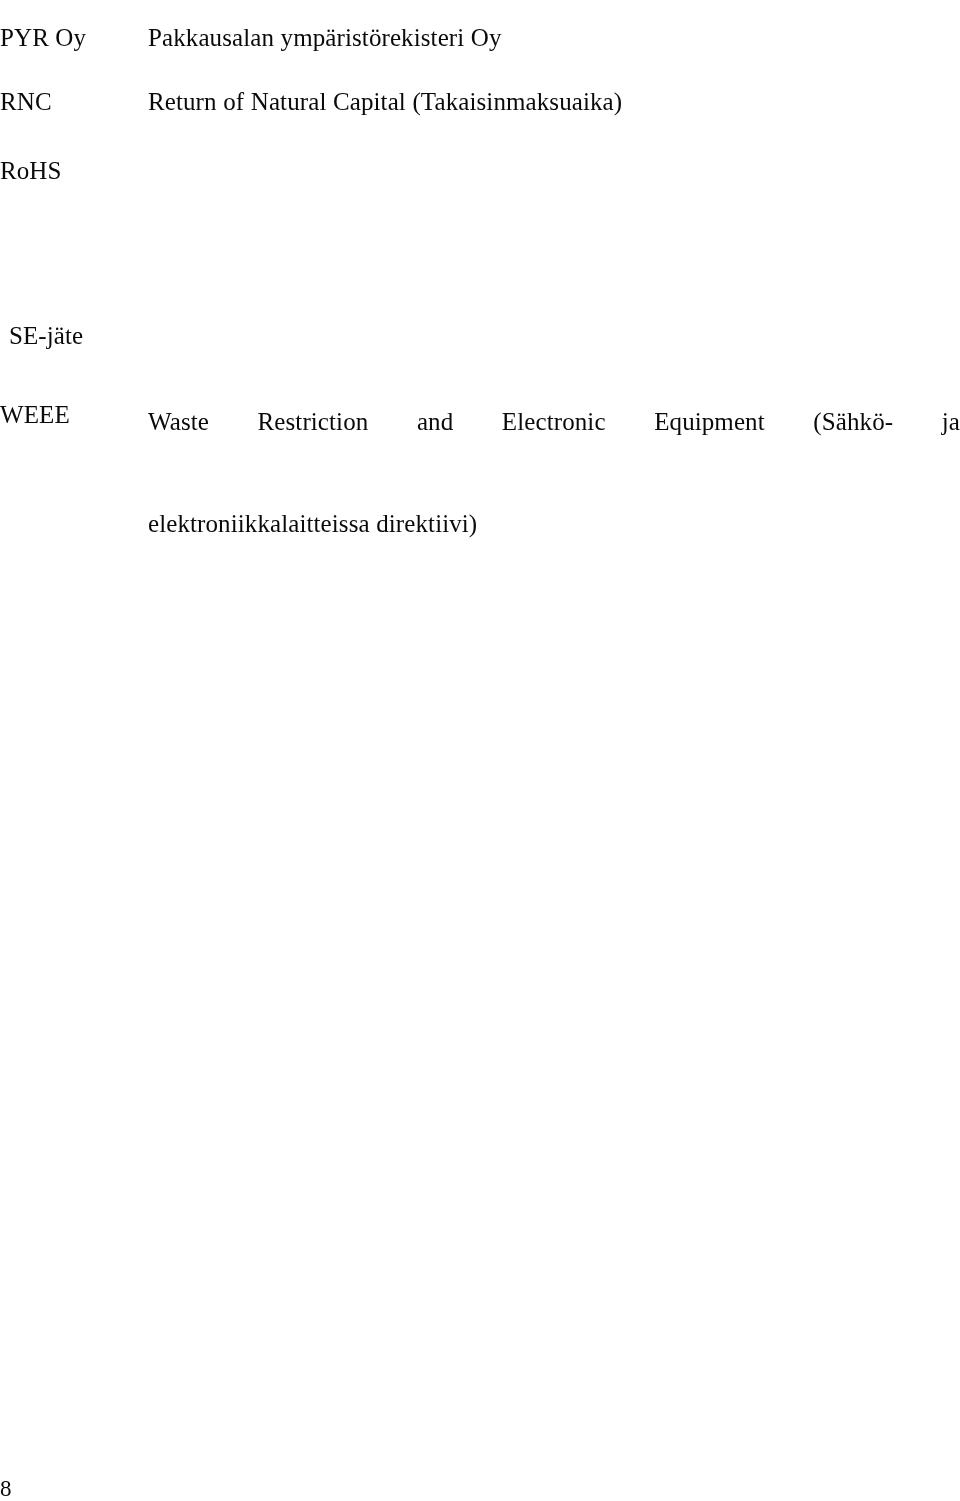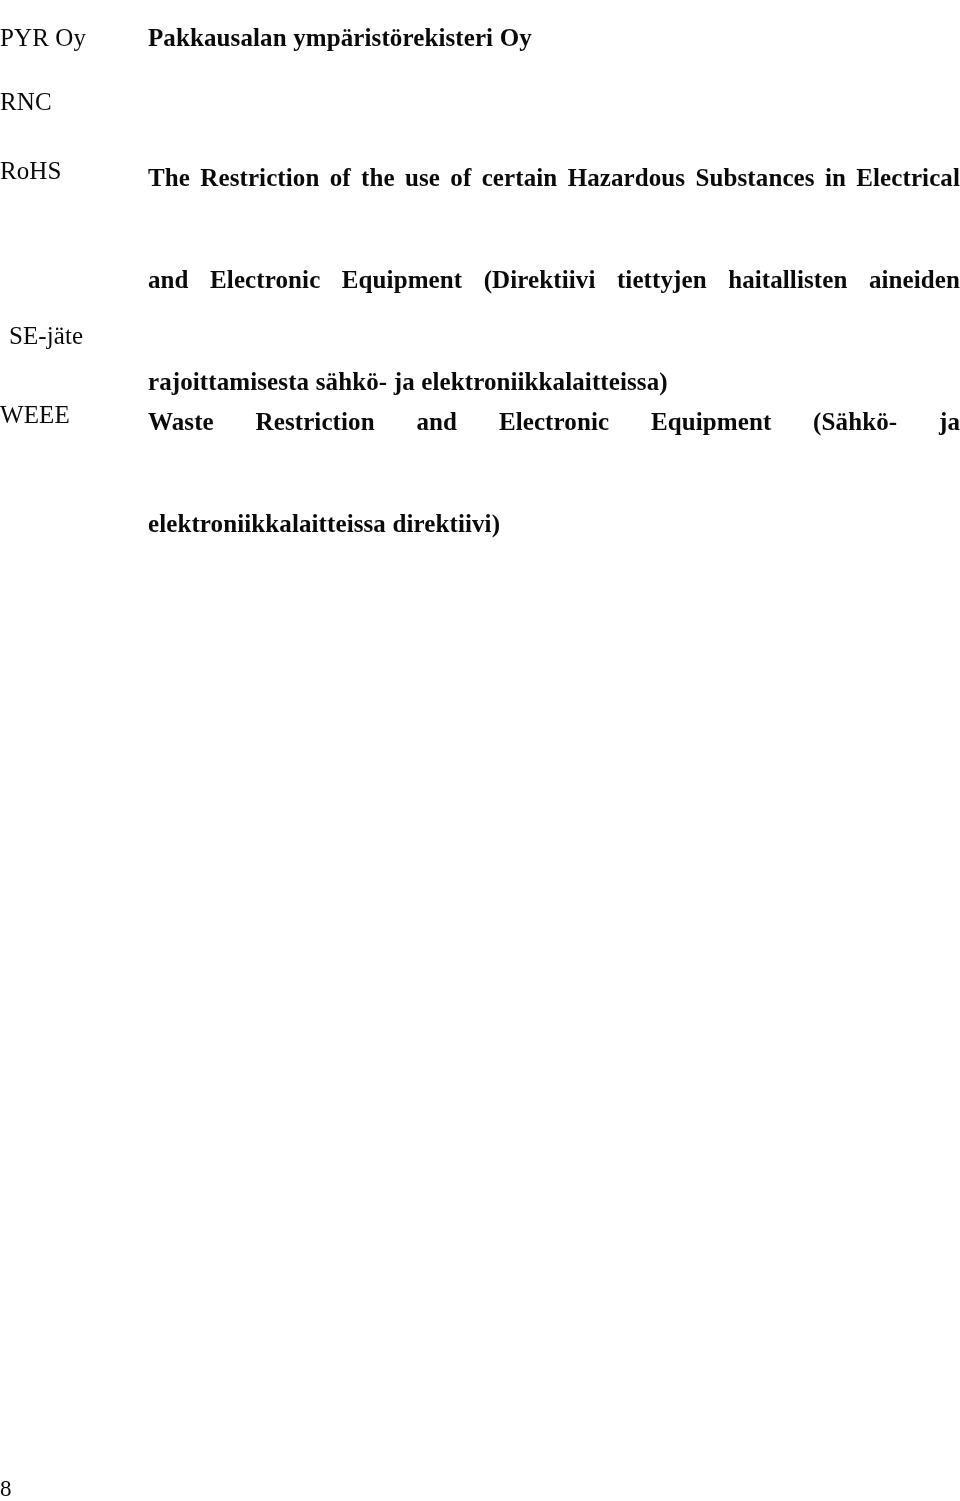--- a/index.html
+++ b/index.html
@@ -51,21 +51,20 @@
 
   .entry-def {
     margin-left: 148px;
     width: 812px;
     font-size: 25px;
     line-height: 51px;
     text-align: justify;
     text-justify: inter-word;
     letter-spacing: 0.1px;
     word-spacing: 0.2px;
-    font-weight: bold;
   }
 
   
   .entry-def.force-justify > .jline {
     display: block;
     text-align: justify;
     text-justify: inter-word;
   }
   .entry-def.force-justify > .jline::after {
     content: "";
@@ -107,29 +106,25 @@
 
   <div class="glossary">
 
     <div class="entry" id="entry-pyr">
       <div class="entry-term">PYR Oy</div>
       <div class="entry-def">Pakkausalan ympäristörekisteri Oy</div>
     </div>
 
     <div class="entry" id="entry-rnc">
       <div class="entry-term">RNC</div>
+      <div class="entry-def">Return of Natural Capital (Takaisinmaksuaika)</div>
     </div>
 
     <div class="entry" id="entry-rohs">
       <div class="entry-term">RoHS</div>
-      <div class="entry-def force-justify">
-        <span class="jline">The Restriction of the use of certain Hazardous Substances in Electrical</span>
-        <span class="jline">and Electronic Equipment (Direktiivi tiettyjen haitallisten aineiden</span>
-        <span class="jline last">rajoittamisesta sähkö- ja elektroniikkalaitteissa)</span>
-      </div>
     </div>
 
     <div class="entry" id="entry-se">
       <div class="entry-term">SE-jäte</div>
     </div>
 
     <div class="entry" id="entry-weee">
       <div class="entry-term">WEEE</div>
       <div class="entry-def force-justify">
         <span class="jline">Waste Restriction and Electronic Equipment (Sähkö- ja</span>

